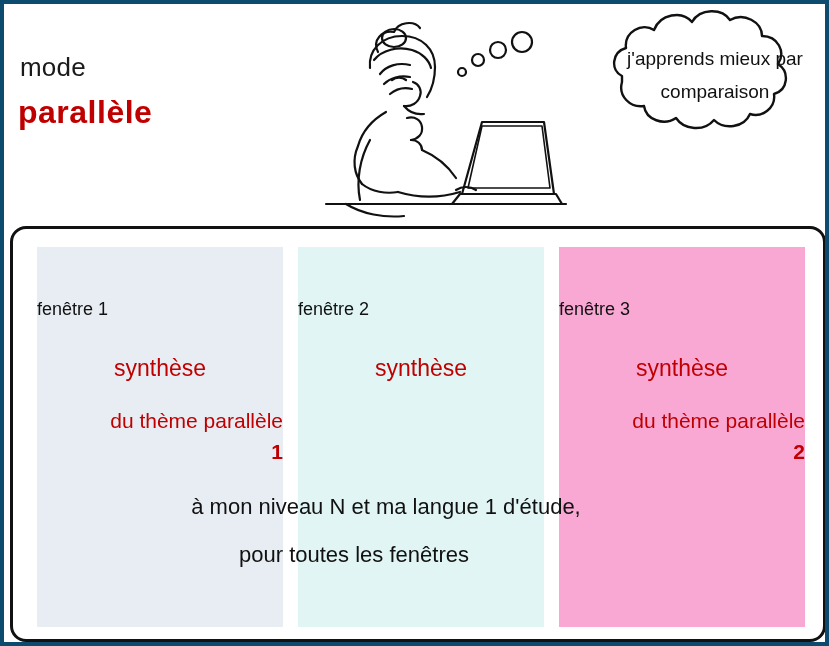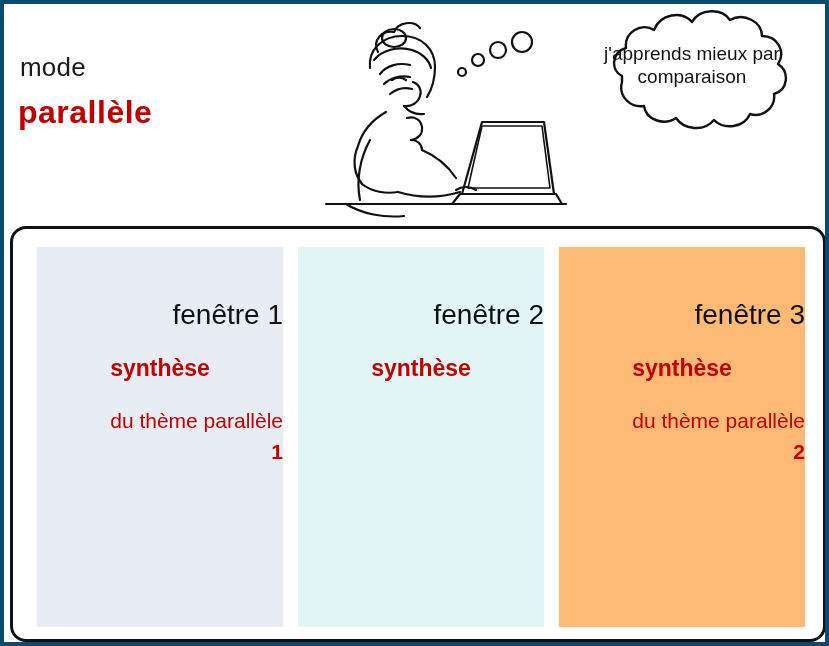--- a/index.html
+++ b/index.html
@@ -58,26 +58,26 @@
   
   .bubble {
     position: absolute;
     left: 556px;
     top: 6px;
     width: 266px;
     height: 150px;
   }
   .bubble-text {
     position: absolute;
-    left: 597px;
+    left: 620px;
     top: 38px;
     width: 182px;
     text-align: center;
     font-size: 19px;
-    line-height: 23px;
+    line-height: 33px;
     color: #111111;
   }
 
   
   .panel {
     position: absolute;
     left: 6px;
     top: 222px;
     width: 816px;
     height: 416px;
@@ -102,32 +102,32 @@
   }
   .col-1 { background: #e8edf3; }
   .col-2 { background: #e0f5f4; }
   .col-3 { background: #d4ecf9; }
 
   .col-title {
     position: absolute;
     top: 52px;
     left: 0;
     width: 100%;
-    text-align: right;
-    font-size: 28px;
+    text-align: left;
+    font-size: 18px;
     color: #111111;
   }
   .col-synth {
     position: absolute;
     top: 108px;
     left: 0;
     width: 100%;
     text-align: center;
     font-size: 23px;
-    font-weight: bold;
+    font-weight: normal;
     color: #c00000;
   }
   .col-desc {
     position: absolute;
     top: 158px;
     left: 0;
     width: 100%;
     text-align: right;
     font-size: 21px;
     line-height: 31px;
@@ -244,26 +244,34 @@
           <span>du thème parallèle</span><br>
           <b>1</b>
         </div>
       </div>
 
       <div class="col col-2" style="background: rgb(224, 245, 244);">
         <div class="col-title">fenêtre 2</div>
         <div class="col-synth">synthèse</div>
       </div>
 
-      <div class="col col-3" style="background: #fdba74;">
+      <div class="col col-3" style="background: #f9a8d4;">
         <div class="col-title">fenêtre 3</div>
         <div class="col-synth">synthèse</div>
         <div class="col-desc">
           <span>du thème parallèle</span><br>
           <b>2</b>
         </div>
       </div>
 
     </div>
   </div>
 
+  <div class="footer-lines">
+    <div class="footer-line-1">
+      <span class="fl1-inner">à mon niveau N  et ma langue 1 d'étude,</span>
+    </div>
+    <div class="footer-line-2">
+      <span class="fl2-inner">pour toutes les fenêtres</span>
+    </div>
+  </div>
 
 </div>
 
 </body></html>

